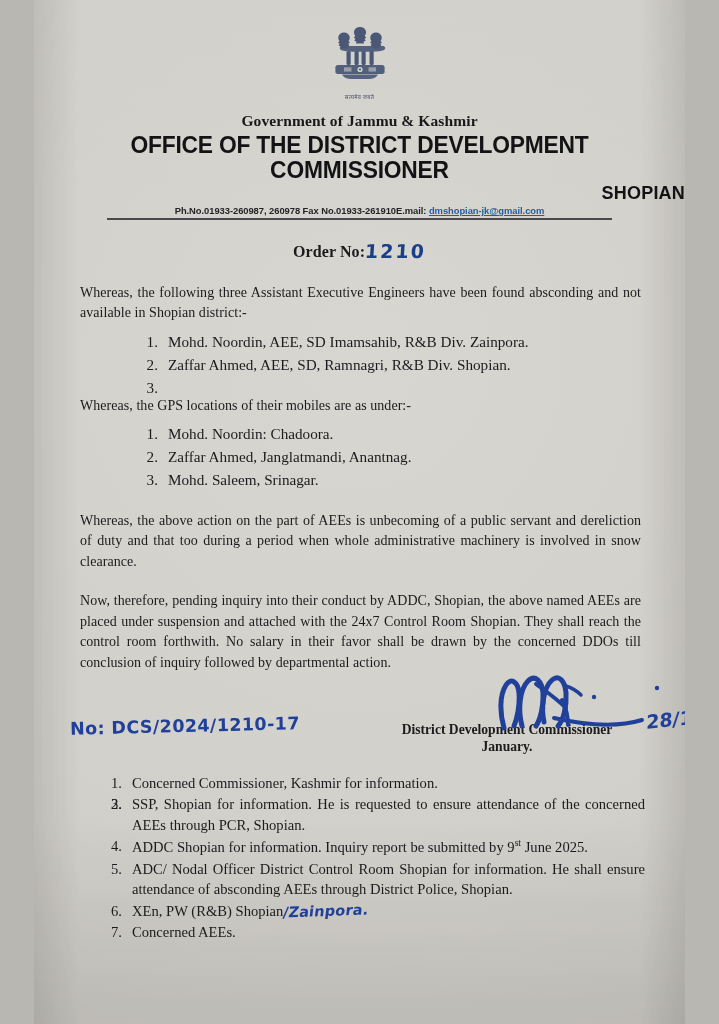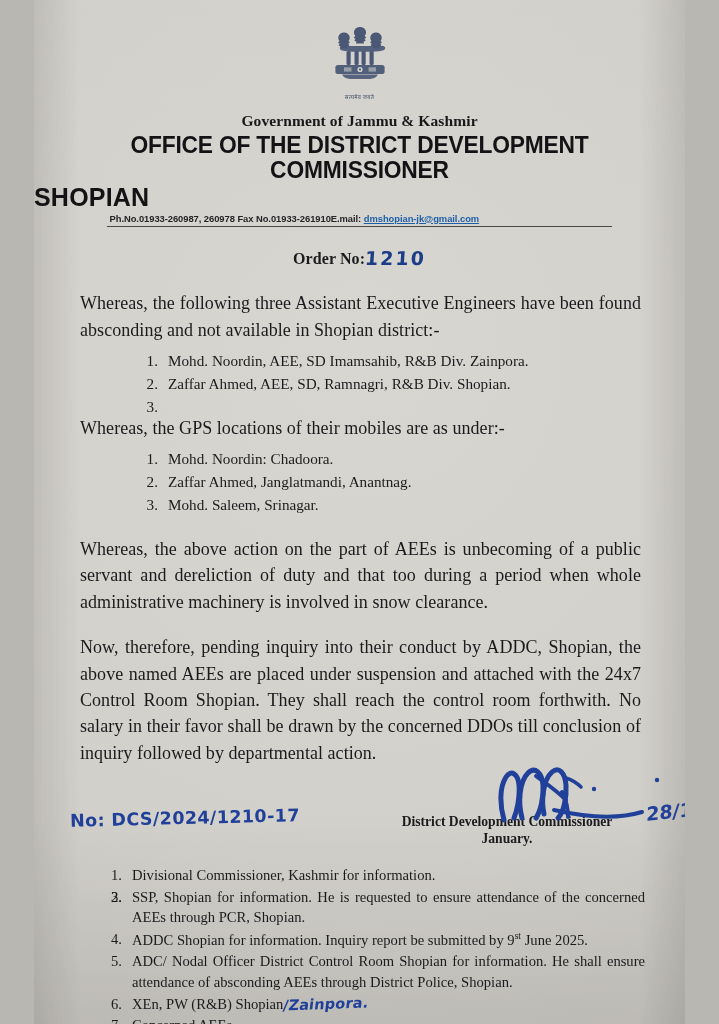--- a/index.html
+++ b/index.html
@@ -63,32 +63,32 @@
     font-family: "Liberation Sans", "DejaVu Sans", sans-serif;
     font-weight: bold;
     font-size: 23.5px;
     line-height: 1.08;
     letter-spacing: -.2px;
     transform: scaleX(.97);
     margin-top: 3px;
     color: #131315;
   }
   .office-city {
-    text-align: left;
+    text-align: right;
     font-family: "Liberation Sans", "DejaVu Sans", sans-serif;
     font-weight: bold;
-    font-size: 25px;
+    font-size: 18px;
     line-height: 1.08;
     letter-spacing: .2px;
     color: #131315;
   }
   .contact-row {
     margin: 2px auto 0;
     width: 500px;
-    text-align: left;
+    text-align: center;
     font-family: "Liberation Sans", "DejaVu Sans", sans-serif;
     font-weight: bold;
     font-size: 9.4px;
     letter-spacing: -.05px;
     color: #242427;
     white-space: nowrap;
   }
   .contact-row .email {
     color: #1d5fa8;
     text-decoration: underline;
@@ -124,21 +124,21 @@
     text-align: center;
     font-size: 15px;
     font-weight: bold;
     margin-top: 15px;
   }
 
   
   .body-wrap { padding: 0 44px 0 46px; }
   p.para {
     text-align: justify;
-    font-size: 18px;
+    font-size: 14px;
     line-height: 1.47;
     margin: 19px 0 0 0;
     letter-spacing: .05px;
     font-family: Liberation Serif, serif;
   }
   p.para.first { margin-top: 21px; }
   ol.inner {
     list-style: none;
     margin: 7px 0 0 0;
     padding: 0 0 0 58px;
@@ -328,21 +328,21 @@
 
       <div class="sig-date">28/12/24</div>
 
       <div class="sig-block">
         <div>District Development Commissioner</div>
         <div>January.</div>
       </div>
     </div>
 
     <ol class="dist">
-      <li><span class="num">1.</span><span>Divisional Commissioner, Kashmir for information.</span></li>
+      <li><span class="num">1.</span><span>Concerned Commissioner, Kashmir for information.</span></li>
       <li><span class="num">2.</span></li>
       <li><span class="num">3.</span><span>SSP, Shopian for information. He is requested to ensure attendance of the concerned AEEs through PCR, Shopian.</span></li>
       <li><span class="num">4.</span><span>ADDC Shopian for information. Inquiry report be submitted by 9</span><sup>st</sup><span> June 2025.</span></li>
       <li><span class="num">5.</span><span>ADC/ Nodal Officer District Control Room Shopian for information. He shall ensure attendance of absconding AEEs through District Police, Shopian.</span></li>
       <li><span class="num">6.</span><span>XEn, PW (R&amp;B) Shopian</span><span class="hand-inline">/Zainpora.</span></li>
       <li><span class="num">7.</span><span>Concerned AEEs.</span></li>
     </ol>
 
   </div>
 </div>

